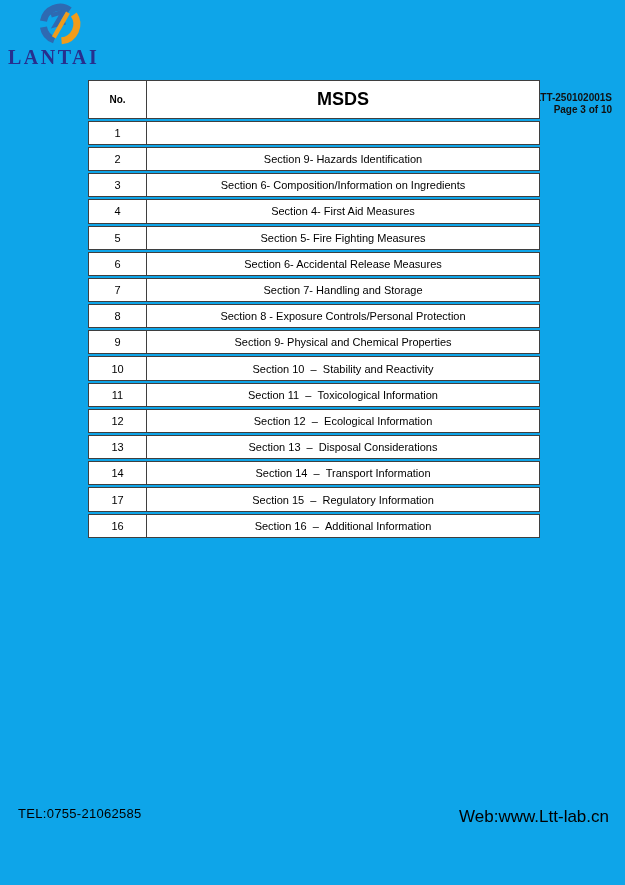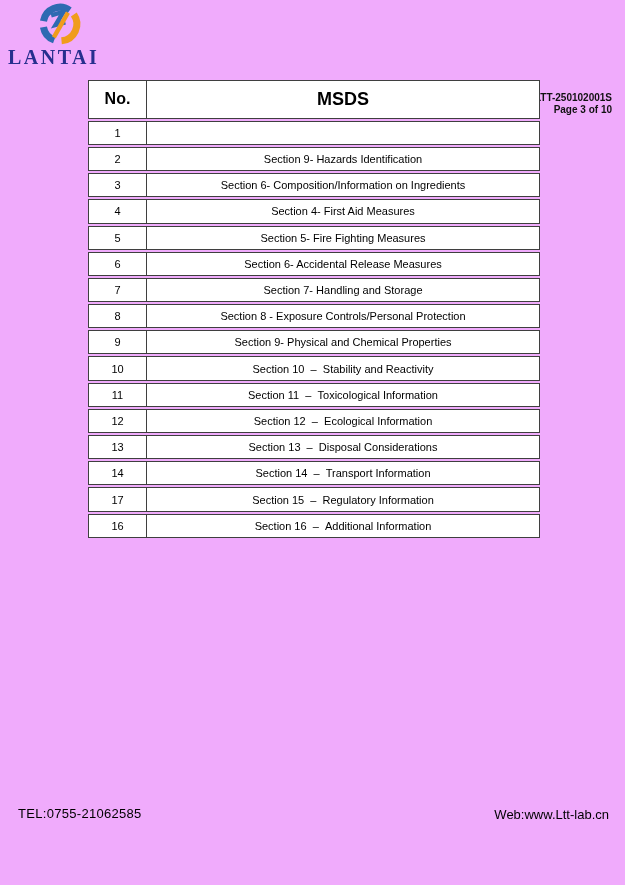--- a/index.html
+++ b/index.html
@@ -1,17 +1,17 @@
 <!DOCTYPE html>
 <html><head>
 <meta charset="utf-8">
 <style>
   html,body{margin:0;padding:0;background:#e8e8e8;}
   #page{
-    position:relative;width:625px;height:885px;background:#f0abfc;
+    position:relative;width:625px;height:885px;background:#0ea5e9;
     font-family:"Liberation Sans",sans-serif;color:#000;overflow:hidden;
     margin:0 auto;
   }
   
   .logo{position:absolute;top:2px;left:8px;width:110px;}
   .logo-icon{position:absolute;top:0;left:20px;width:64px;height:46px;}
   .brand{
     position:absolute;top:44px;left:0;
     font-family:"Liberation Serif",serif;font-weight:bold;
     font-size:20px;letter-spacing:2.5px;color:#272f8e;white-space:nowrap;
@@ -23,27 +23,27 @@
   }
   
   .tbl{position:absolute;top:80px;left:88px;width:452px;}
   .trow{display:flex;border:1.6px solid #3f3f3f;margin-bottom:2px;background:#fff;}
   .cell-no{
     width:57px;flex:0 0 57px;border-right:1.6px solid #3f3f3f;
     display:flex;align-items:center;justify-content:center;
   }
   .cell-title{flex:1;display:flex;align-items:center;justify-content:center;text-align:center;}
   .header-row{height:36.8px;font-weight:bold;}
-  .header-row .cell-no{font-size:16px;}
+  .header-row .cell-no{font-size:10px;}
   .header-row .cell-title{font-size:18px;}
   .data-row{height:22.2px;font-size:11px;}
   .data-row .cell-no{font-size:11px;}
   
   .tel{position:absolute;left:18px;top:806px;font-size:13px;letter-spacing:0.3px;}
-  .web{position:absolute;right:16px;top:807px;font-size:13px;}
+  .web{position:absolute;right:16px;top:807px;font-size:17px;}
 </style>
 </head>
 <body>
 
 <div id="page">
 
   <div class="logo">
     <svg class="logo-icon" viewBox="0 0 64 52" xmlns="http://www.w3.org/2000/svg">
 
       <path d="M13.3 21.7 A19 19 0 0 1 42.9 9.4" fill="none" stroke="#2e6ab2" stroke-width="8"></path>

